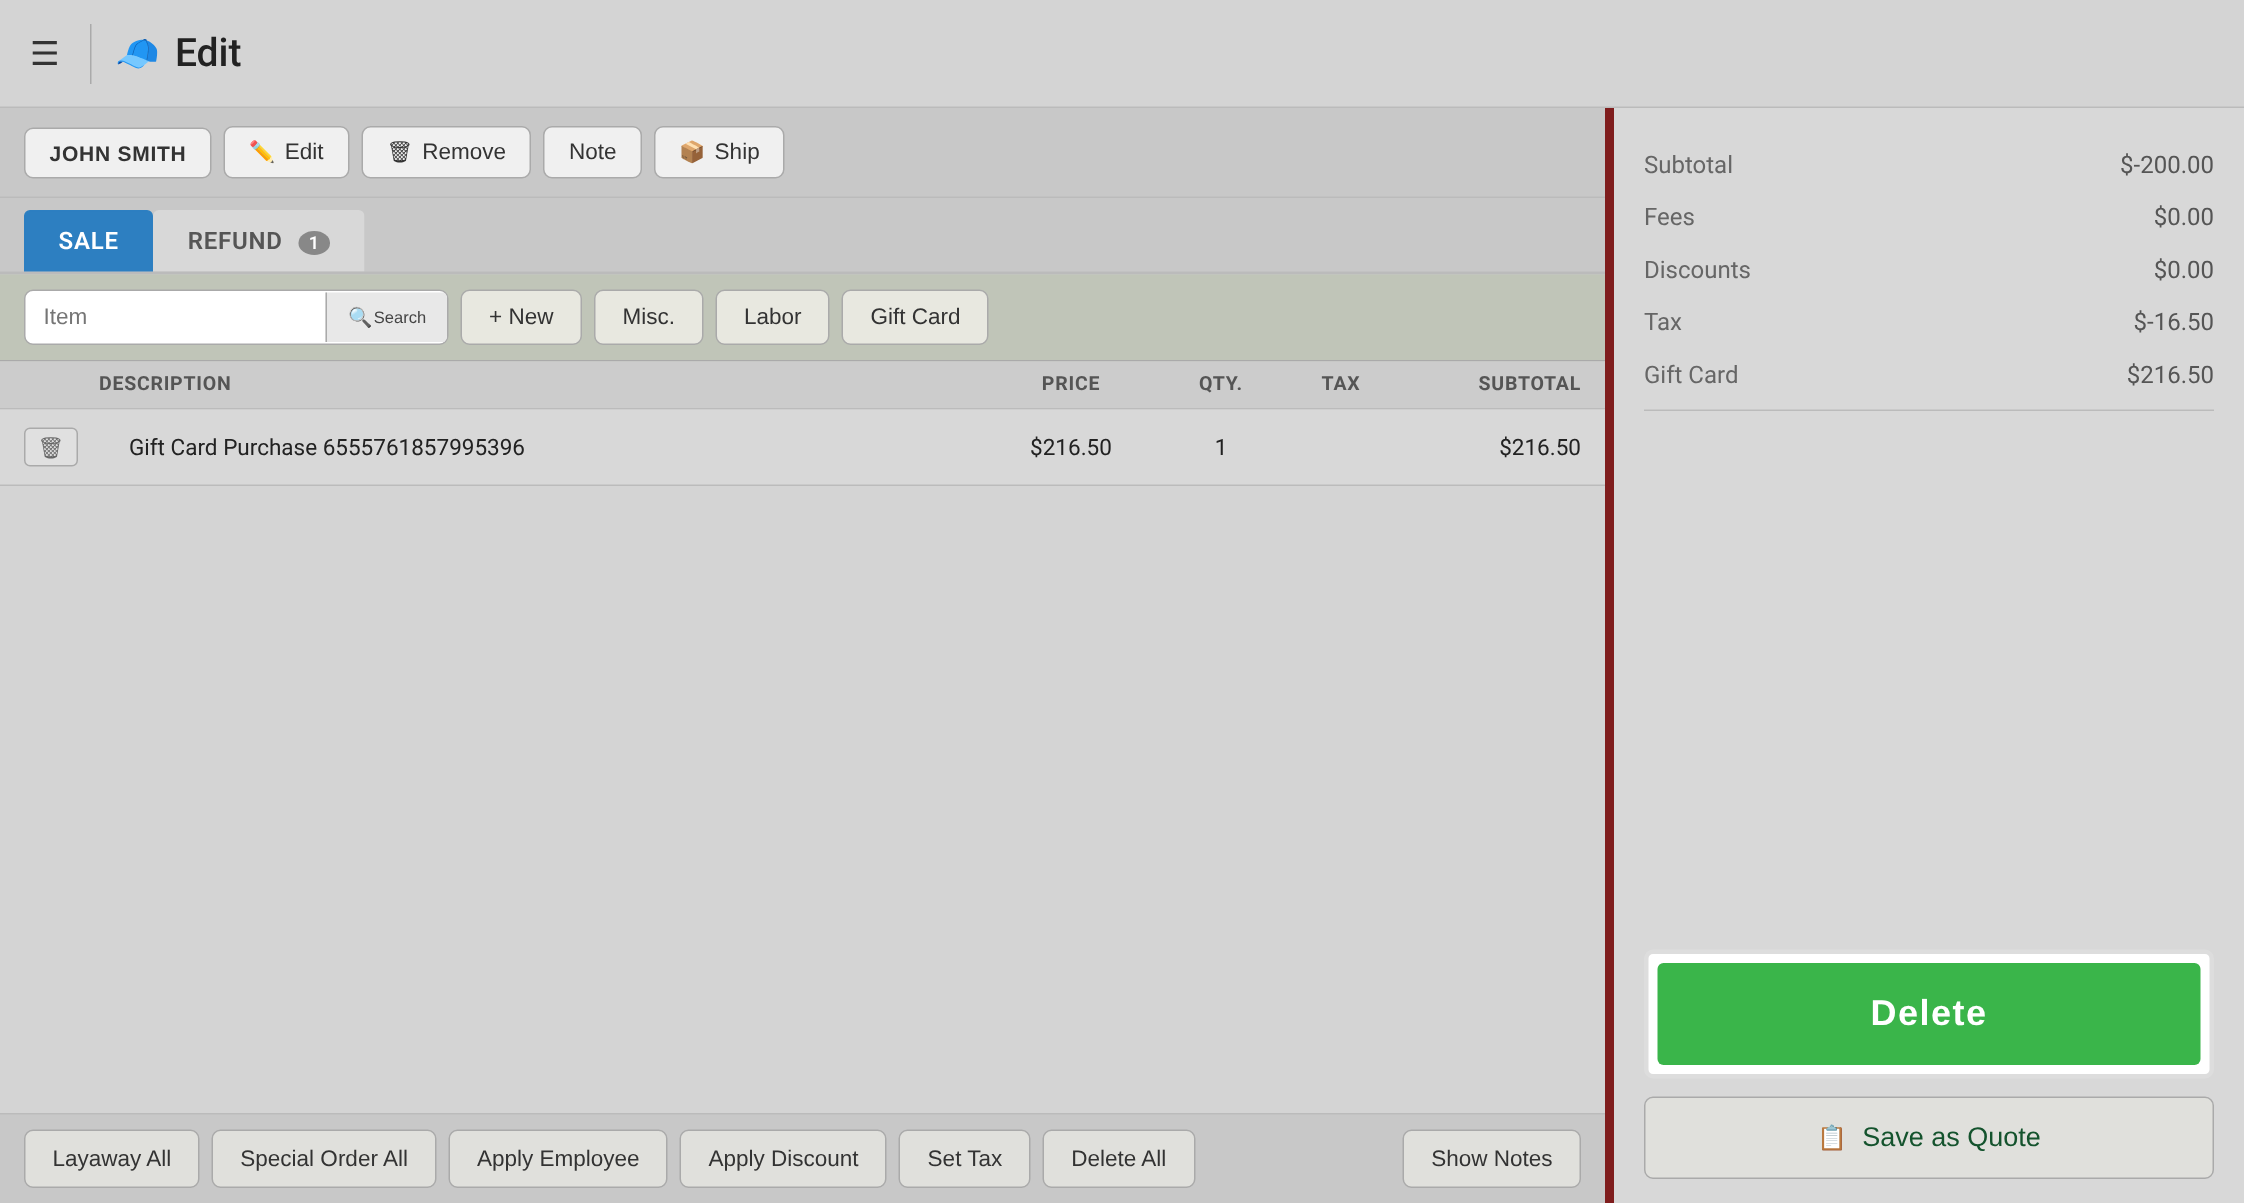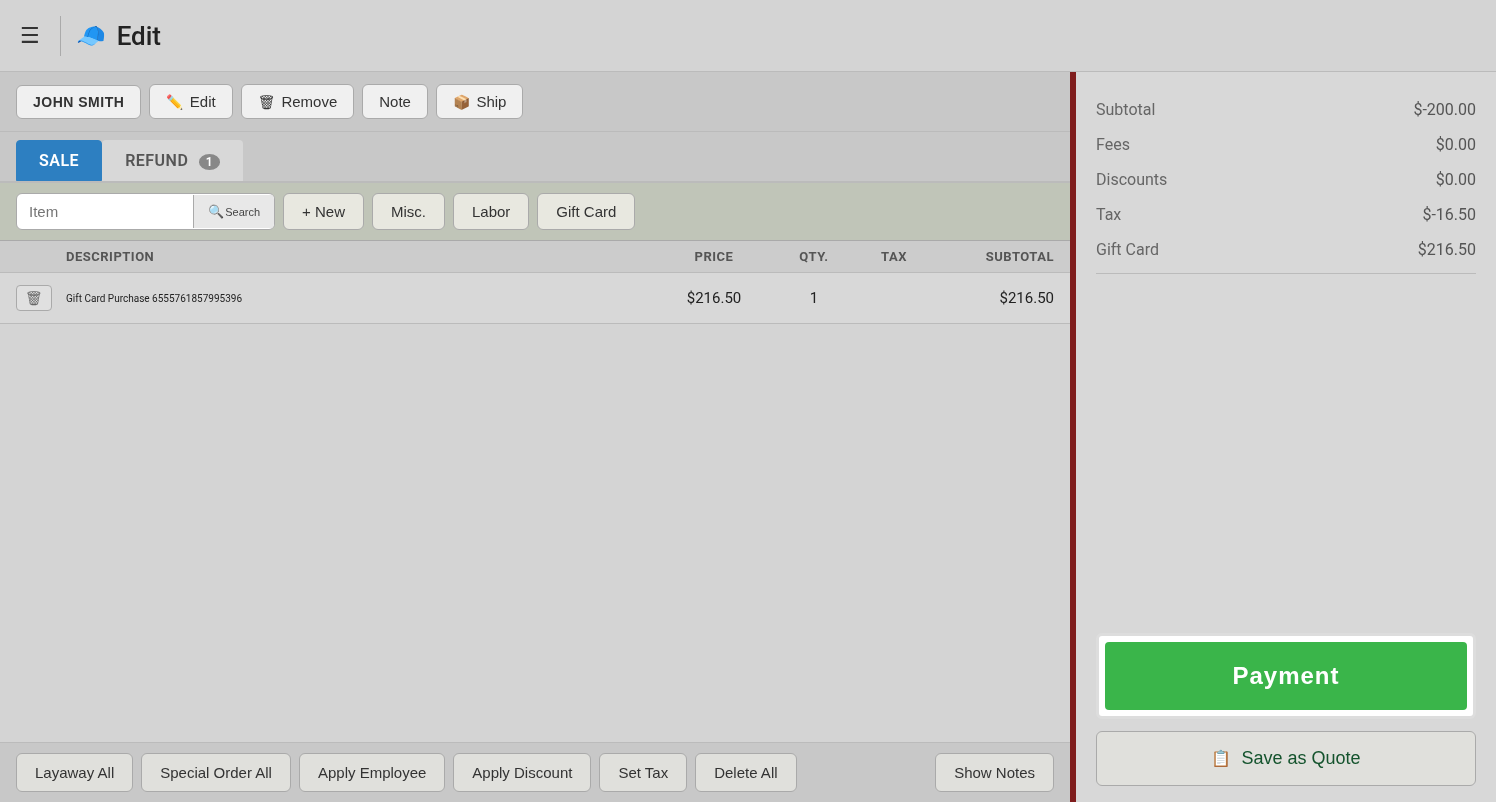--- a/index.html
+++ b/index.html
@@ -141,21 +141,21 @@
       background: white;
       border: 1px solid #aaa;
       border-radius: 6px;
       overflow: hidden;
     }
     .search-input {
       border: none;
       outline: none;
       padding: 9px 12px;
       font-size: 15px;
-      width: 176px;
+      width: 200px;
       background: transparent;
       color: #888;
     }
     .search-btn {
       background: #e8e8e8;
       border: none;
       border-left: 1px solid #aaa;
       padding: 9px 14px;
       cursor: pointer;
       font-size: 11px;
@@ -197,21 +197,21 @@
       background: #ccc;
     }
     .table-row {
       display: grid;
       grid-template-columns: 50px 1fr 120px 80px 80px 120px;
       padding: 12px 16px;
       align-items: center;
       border-bottom: 1px solid #bbb;
       background: #d8d8d8;
     }
-    .col-desc { font-size: 10px; color: #222; }
+    .col-desc { font-size: 15px; color: #222; margin-left: 20px; }
     .col-price, .col-qty, .col-tax, .col-subtotal {
       font-size: 15px;
       color: #222;
       text-align: center;
     }
     .col-subtotal { text-align: right; }
     .delete-row-btn {
       background: #e0e0e0;
       border: 1px solid #aaa;
       border-radius: 4px;
@@ -437,21 +437,21 @@
       </div>
       <div class="summary-row">
         <span class="summary-row-label">Gift Card</span>
         <span class="summary-row-value">$216.50</span>
       </div>
       <hr class="summary-divider">
     </div>
 
     <div class="payment-section">
       <div class="payment-wrapper">
-        <button class="btn-payment">Payment</button>
+        <button class="btn-payment">Delete</button>
       </div>
       <button class="btn-save-quote">
         <span class="icon-quote"></span>
         <span>Save as Quote</span>
       </button>
     </div>
 
   </div>
 
 </div>

